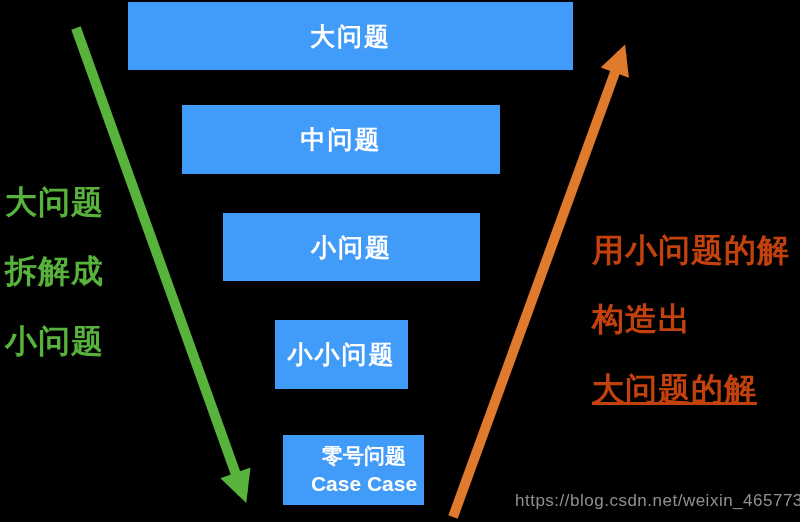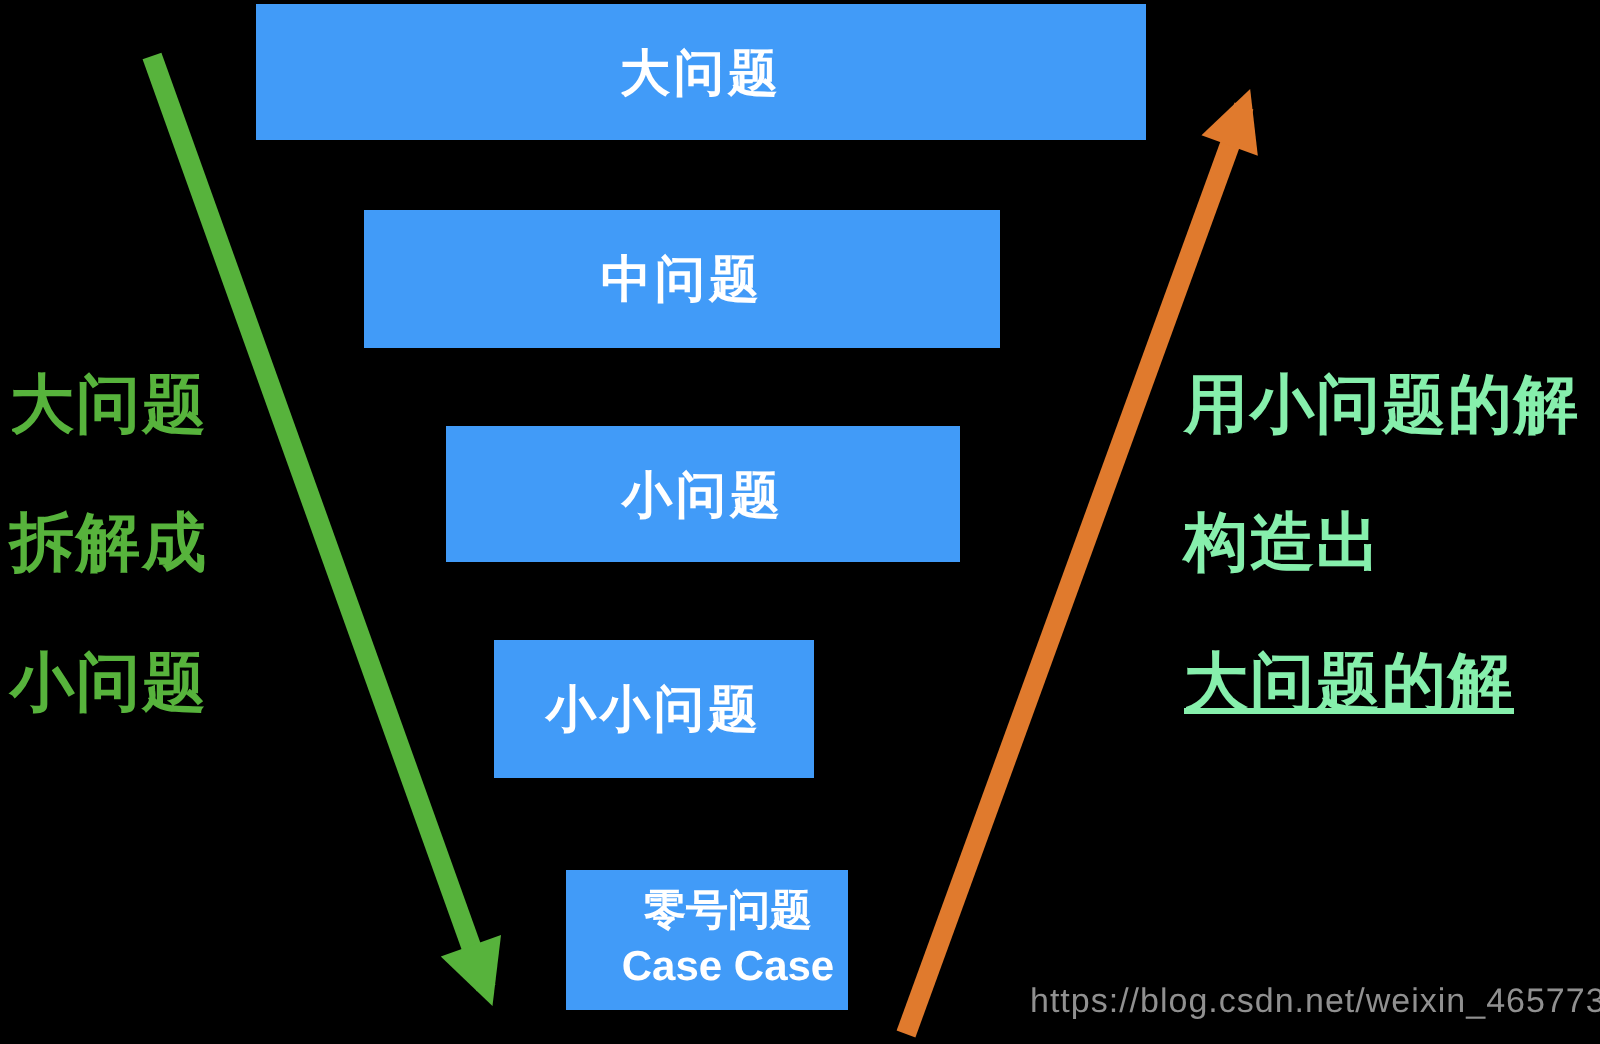--- a/index.html
+++ b/index.html
@@ -30,38 +30,38 @@
     font-size: 25px;
     display: flex;
     align-items: center;
     justify-content: center;
     text-align: center;
     letter-spacing: 2px;
   }
   .box1 { left: 128px; top: 2px;   width: 445px; height: 68px; }
   .box2 { left: 182px; top: 105px; width: 318px; height: 69px; }
   .box3 { left: 223px; top: 213px; width: 257px; height: 68px; }
-  .box4 { left: 247px; top: 320px; width: 160px; height: 69px; }
+  .box4 { left: 275px; top: 320px; width: 133px; height: 69px; }
   .box5 {
     left: 283px; top: 435px; width: 120px; height: 70px;
     flex-direction: column;
     font-size: 21px;
     line-height: 28px;
     letter-spacing: 0;
     padding-left: 21px;
   }
   .side-label {
     position: absolute;
     font-weight: bold;
     font-size: 32px;
     white-space: nowrap;
     letter-spacing: 1px;
   }
   .left-label  { color: #57B33C; left: 5px; }
-  .right-label { color: #86efac; left: 592px; }
+  .right-label { color: #c2410c; left: 592px; margin-top: 48px; }
   .l1 { top: 181px; }
   .l2 { top: 250px; }
   .l3 { top: 320px; }
   .r1 { top: 181px; }
   .r2 { top: 250px; }
   .r3 { top: 320px; text-decoration: underline; }
   .watermark {
     position: absolute;
     left: 515px;
     top: 491px;

